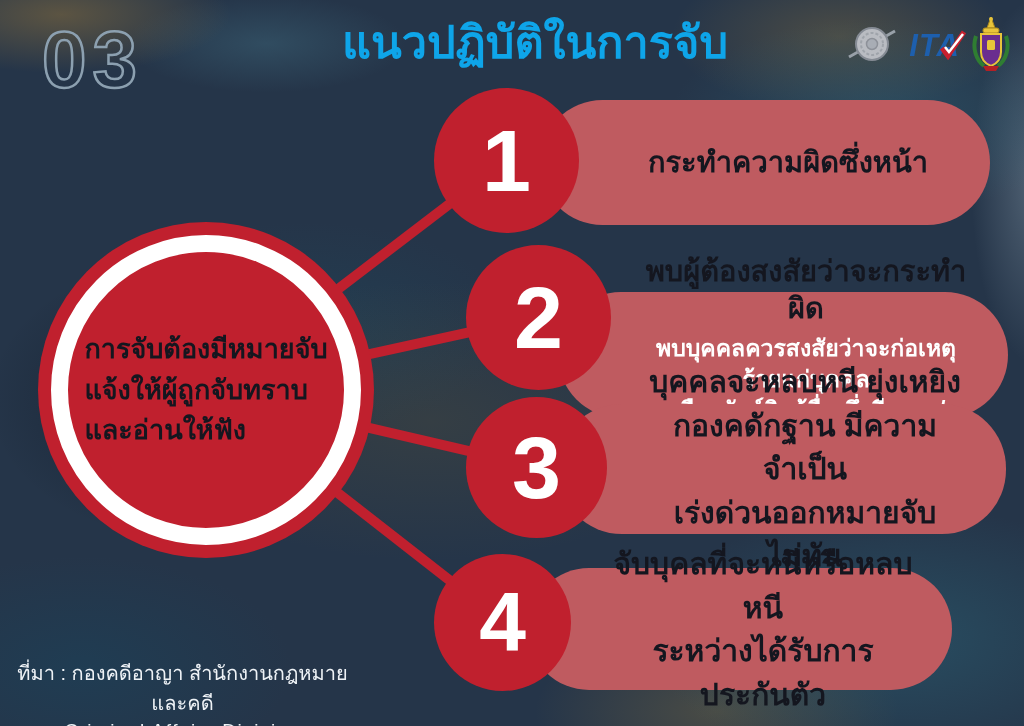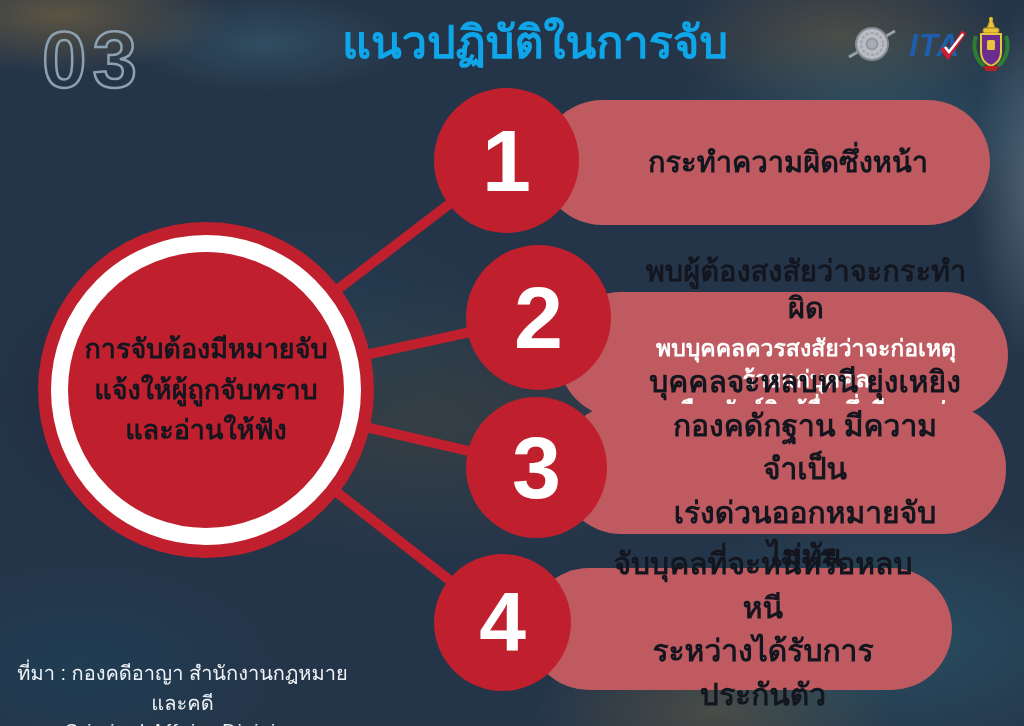--- a/index.html
+++ b/index.html
@@ -37,21 +37,20 @@
   .logos{position:absolute;right:12px;top:16px;z-index:2;display:flex;align-items:center;gap:10px;}
   .ita{position:relative;display:flex;align-items:center;}
   .ita-text{font-size:31px;font-weight:800;font-style:italic;color:#1d5fae;letter-spacing:1px;}
   .ita-check{position:absolute;right:-6px;top:2px;}
   
   .main-circle{
     position:absolute;left:51px;top:235px;width:276px;height:276px;z-index:3;
     background:#c0202e;border:17px solid #ffffff;border-radius:50%;
     box-shadow:0 0 0 13px #c0202e;
     display:flex;flex-direction:row;align-items:center;justify-content:center;
-    text-align:center;
   }
   .mc-heading{font-size:27px;font-weight:800;color:#14161f;line-height:1.5;white-space:pre-line;}
   .mc-sub{margin-top:10px;font-size:22px;font-weight:400;color:#ffffff;line-height:1.35;white-space:pre-line;}
   
   .pill{
     position:absolute;z-index:2;background:#bf5b60;border-radius:64px;
     display:flex;flex-direction:column;justify-content:center;align-items:center;
     text-align:center;box-sizing:border-box;padding:6px 34px 6px 80px;
   }
   .item-1 .pill{left:540px;top:100px;width:450px;height:125px;}

